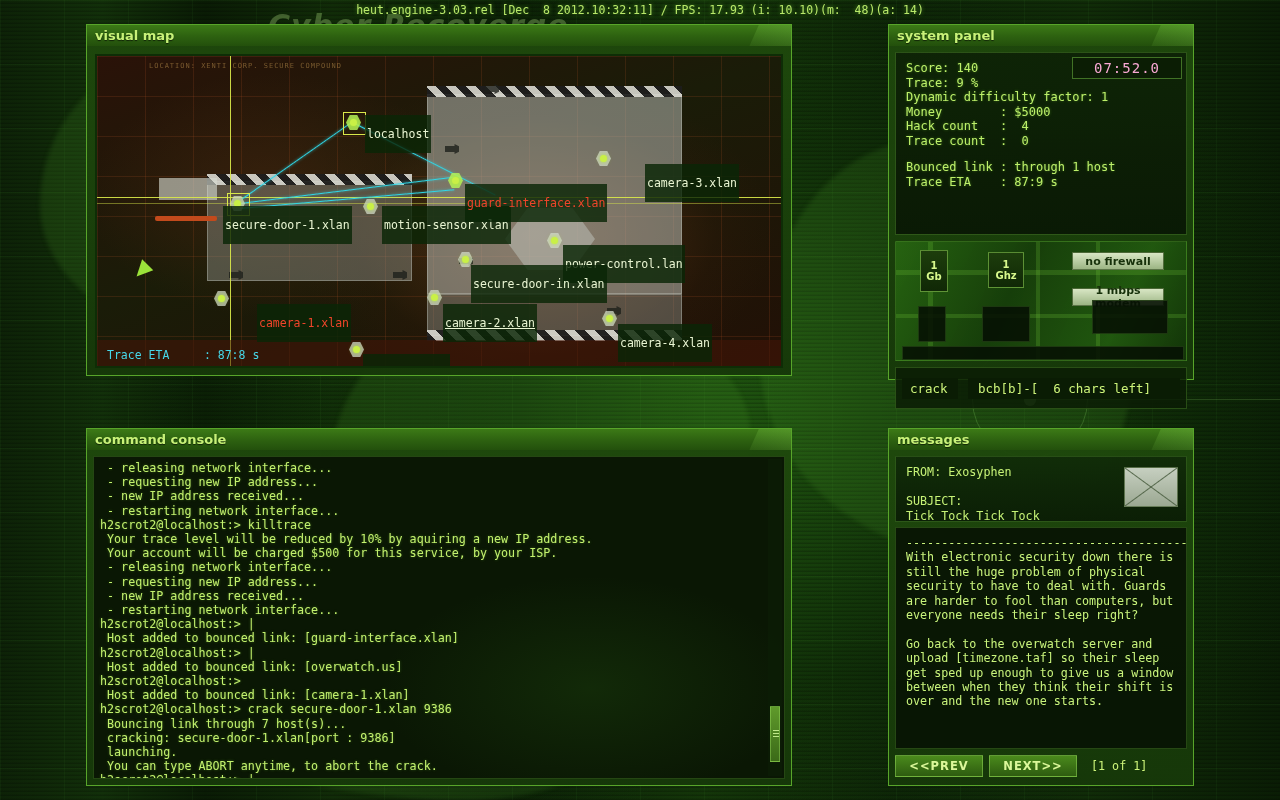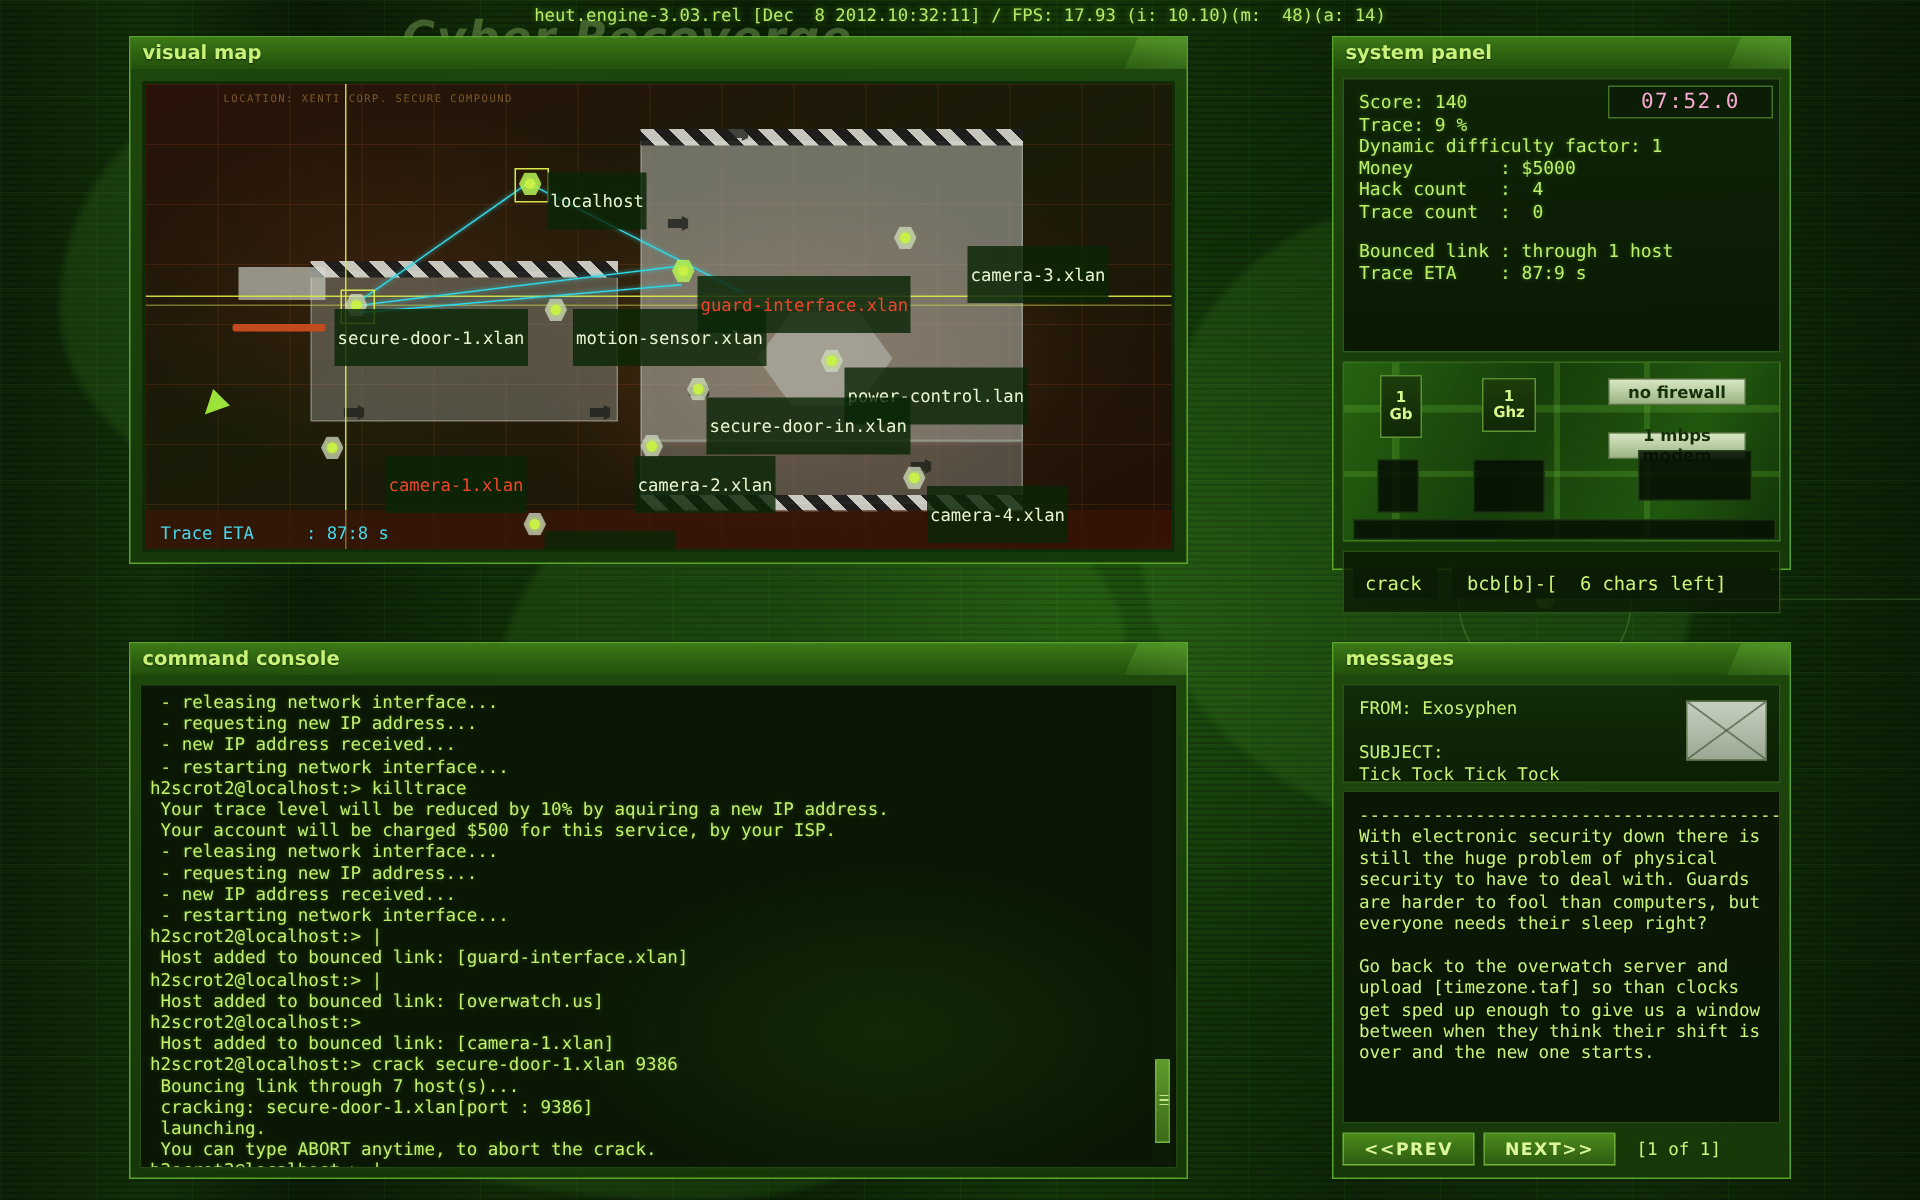--- a/index.html
+++ b/index.html
@@ -481,21 +481,21 @@
       <div class="map-node" style="left:124px; top:242px;">
         <div class="hexo"></div>
           <div class="core"></div>
       </div>
       <div class="node-label red" style="left:128px; top:248px;margin-left:32px;">camera-1.xlan</div>
 
       <div class="map-node" style="left:337px; top:241px;">
         <div class="hexo"></div>
           <div class="core"></div>
       </div>
-      <div class="node-label white" style="left:326px; top:248px;">camera-2.xlan</div>
+      <div class="node-label white" style="left:346px; top:248px;text-decoration:underline;">camera-2.xlan</div>
 
       <div class="map-node" style="left:512px; top:262px;">
         <div class="hexo"></div>
           <div class="core"></div>
       </div>
       <div class="node-label white" style="left:521px; top:268px;">camera-4.xlan</div>
 
       <div class="map-node" style="left:259px; top:293px;">
         <div class="hexo"></div>
           <div class="core"></div>
@@ -612,21 +612,21 @@
 
     <div id="msg-body">
       <div class="msg-body-line">----------------------------------------</div>
       <div class="msg-body-line">With electronic security down there is</div>
       <div class="msg-body-line">still the huge problem of physical</div>
       <div class="msg-body-line">security to have to deal with. Guards</div>
       <div class="msg-body-line">are harder to fool than computers, but</div>
       <div class="msg-body-line">everyone needs their sleep right?</div>
       <div class="msg-body-line">&nbsp;</div>
       <div class="msg-body-line">Go back to the overwatch server and</div>
-      <div class="msg-body-line">upload [timezone.taf] so than clocks</div>
+      <div class="msg-body-line">upload [timezone.taf] so their sleep</div>
       <div class="msg-body-line">get sped up enough to give us a window</div>
       <div class="msg-body-line">between when they think their shift is</div>
       <div class="msg-body-line">over and the new one starts.</div>
     </div>
 
     <div id="msg-nav">
       <div class="msg-btn">&lt;&lt;PREV</div>
       <div class="msg-btn">NEXT&gt;&gt;</div>
       <div id="msg-count">[1 of 1]</div>
     </div>

